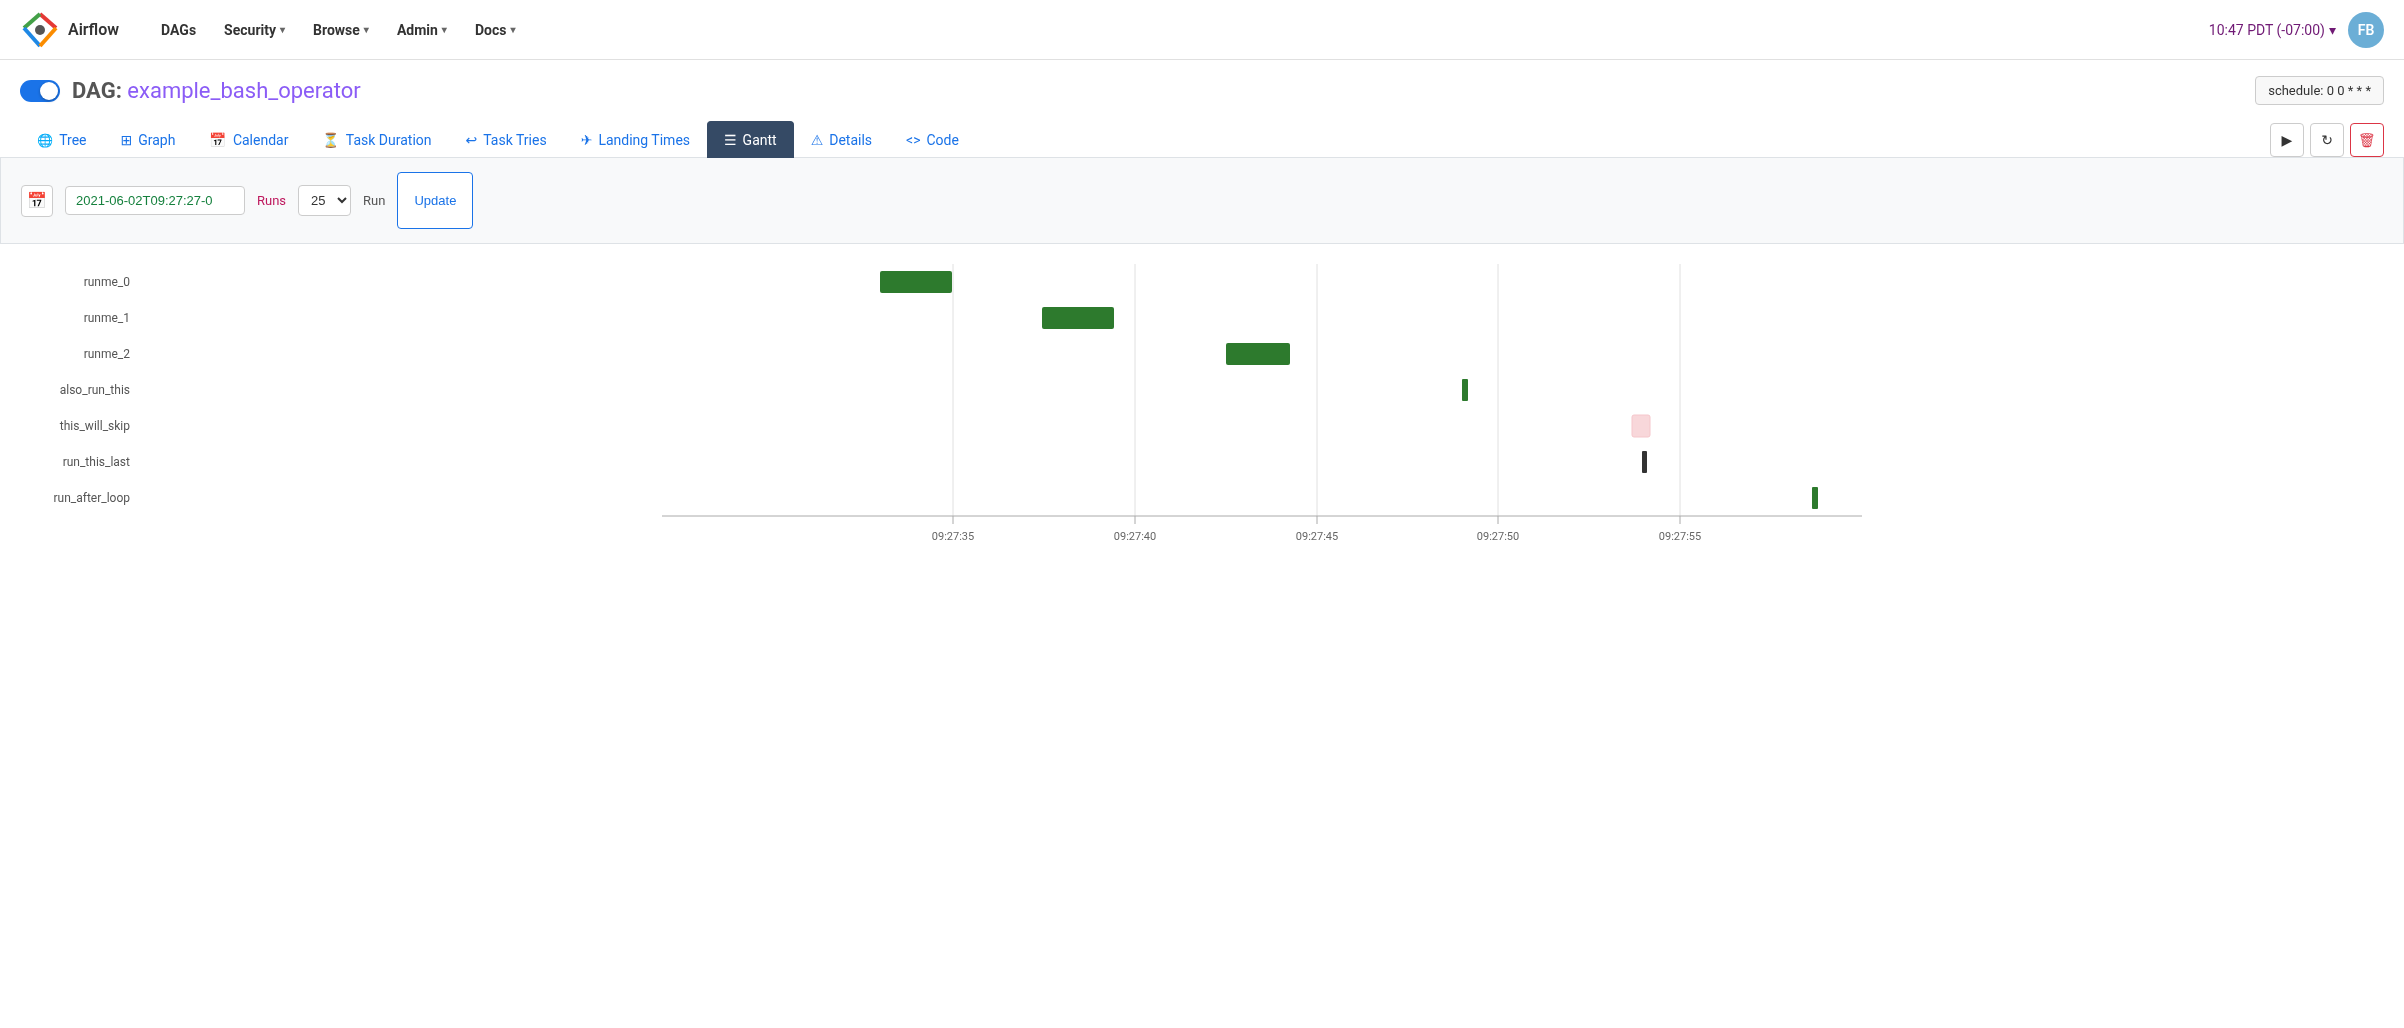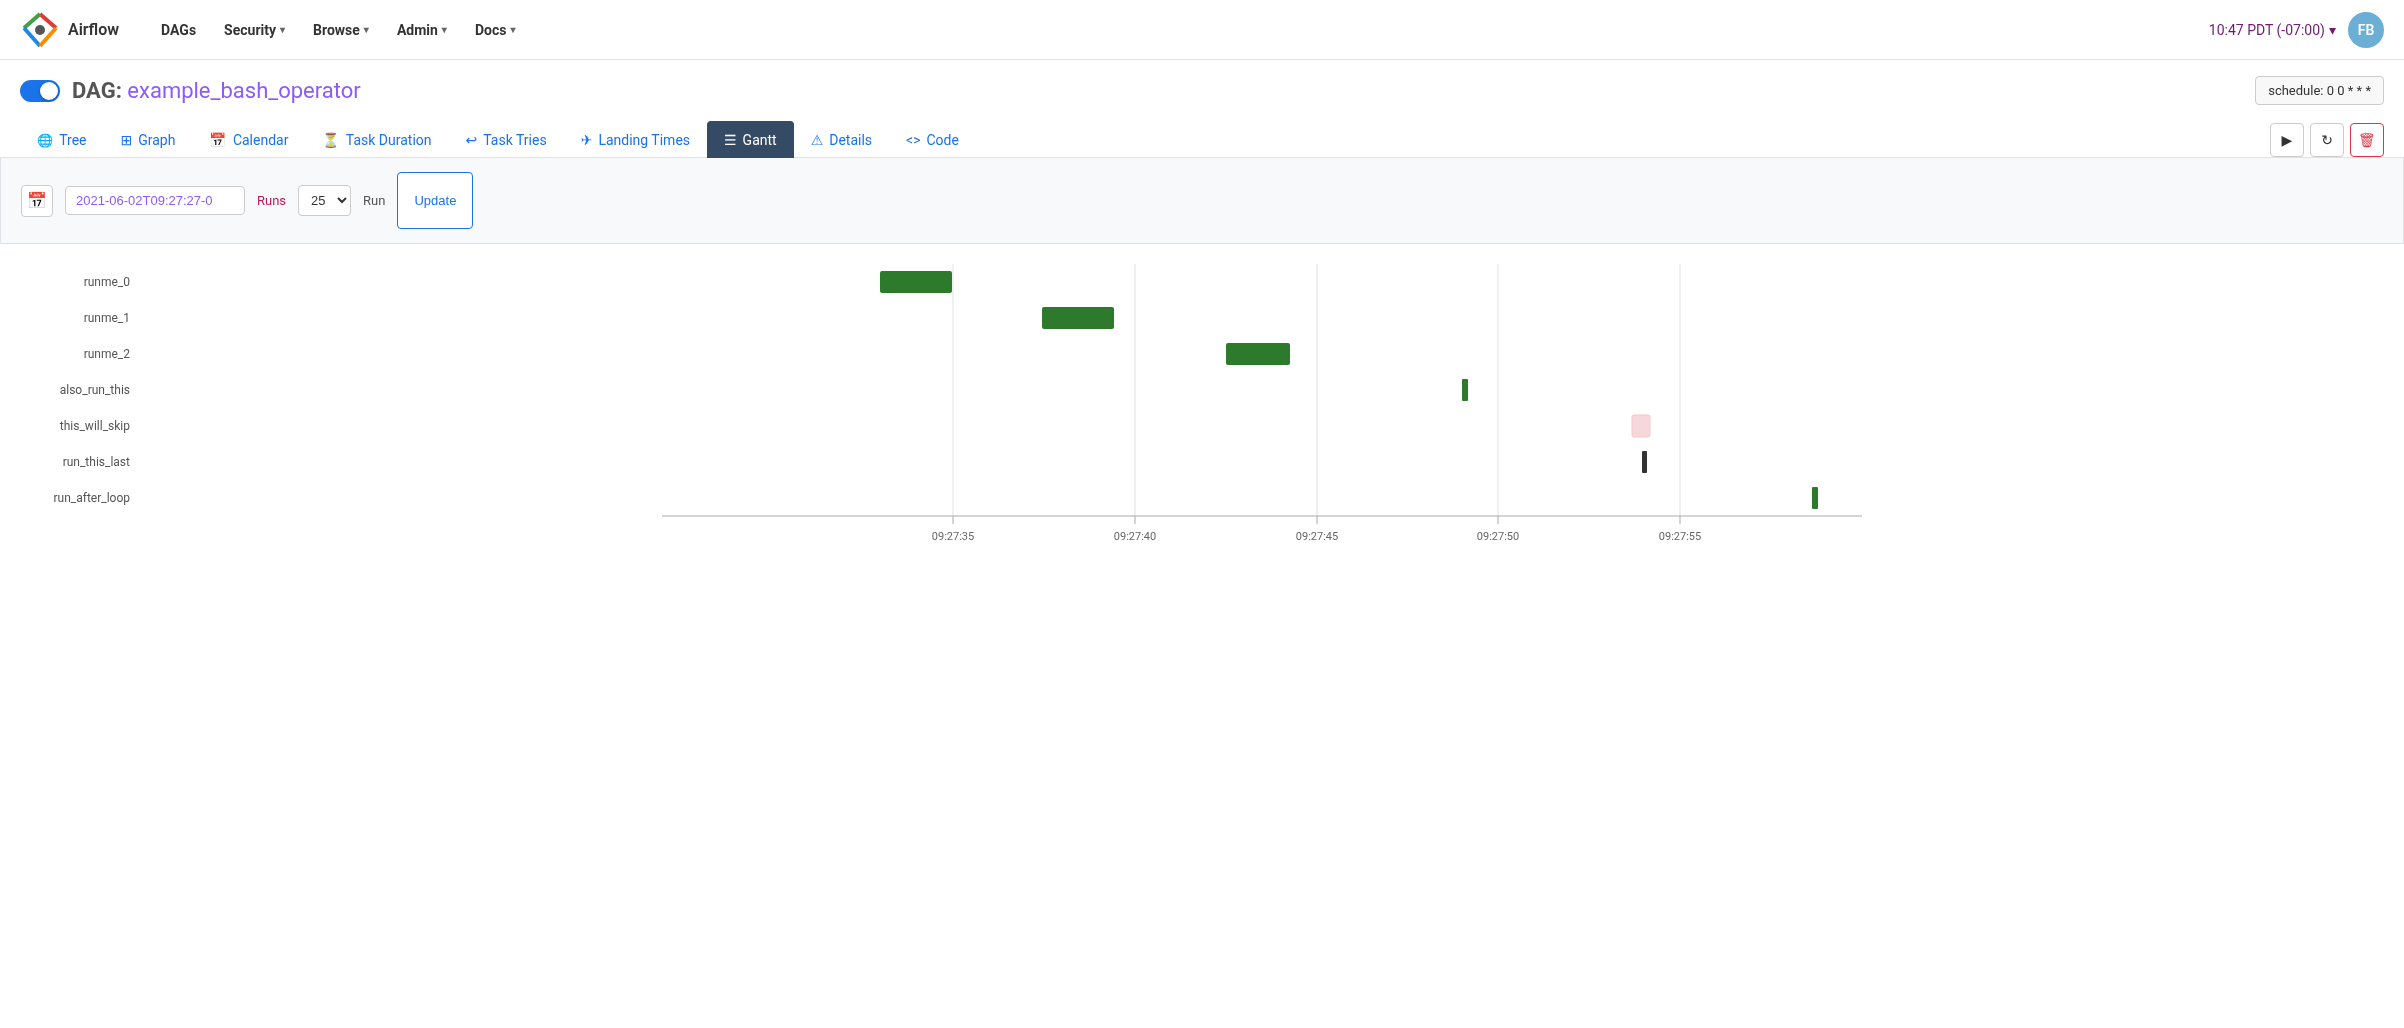--- a/index.html
+++ b/index.html
@@ -85,21 +85,21 @@
       padding: 14px 20px; display: flex; align-items: center; gap: 12px;
       margin: 0 -20px; padding-left: 20px; padding-right: 20px;
     }
     .calendar-icon-box {
       width: 32px; height: 32px; border: 1px solid #ccc; border-radius: 4px;
       display: flex; align-items: center; justify-content: center;
       background: #fff; cursor: pointer; font-size: 16px; color: #555;
     }
     .date-input {
       padding: 6px 10px; border: 1px solid #ccc; border-radius: 4px;
-      font-size: 13px; background: #fff; color: #8b5cf6; width: 180px;
+      font-size: 13px; background: #fff; color: #15803d; width: 180px;
     }
     .filter-label { font-size: 13px; color: #be185d; }
     .runs-select {
       padding: 6px 8px; border: 1px solid #ccc; border-radius: 4px;
       font-size: 13px; background: #fff; color: #333;
     }
     .run-label { font-size: 13px; color: #555; }
     .run-select {
       padding: 6px 10px; border: 1px solid #ccc; border-radius: 4px;
       font-size: 13px; background: #fff; color: #333; width: 320px;

